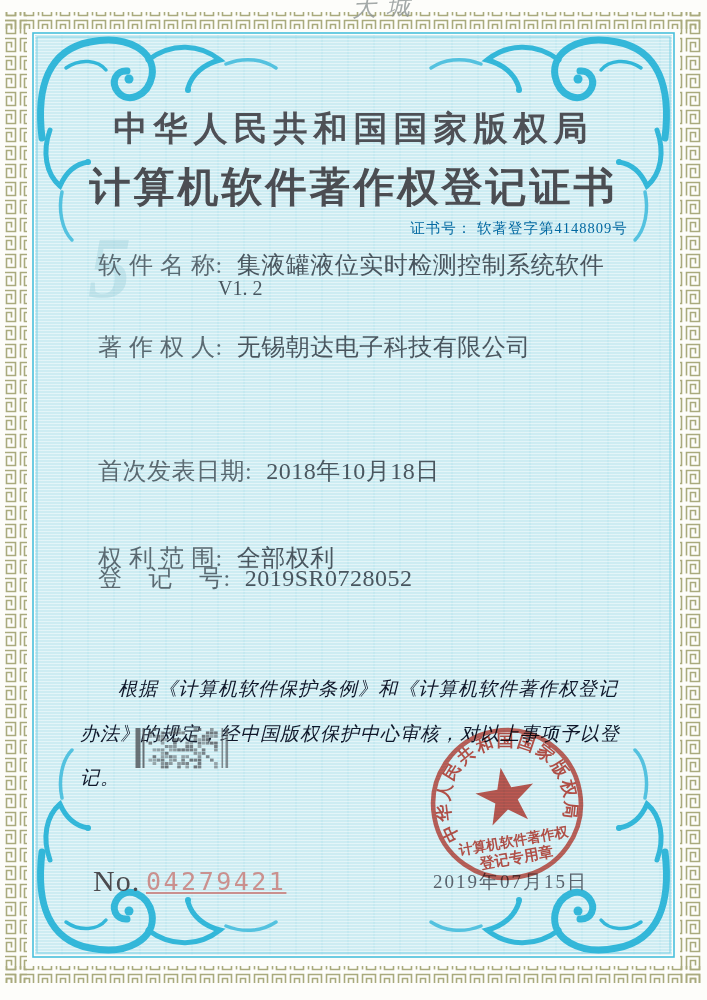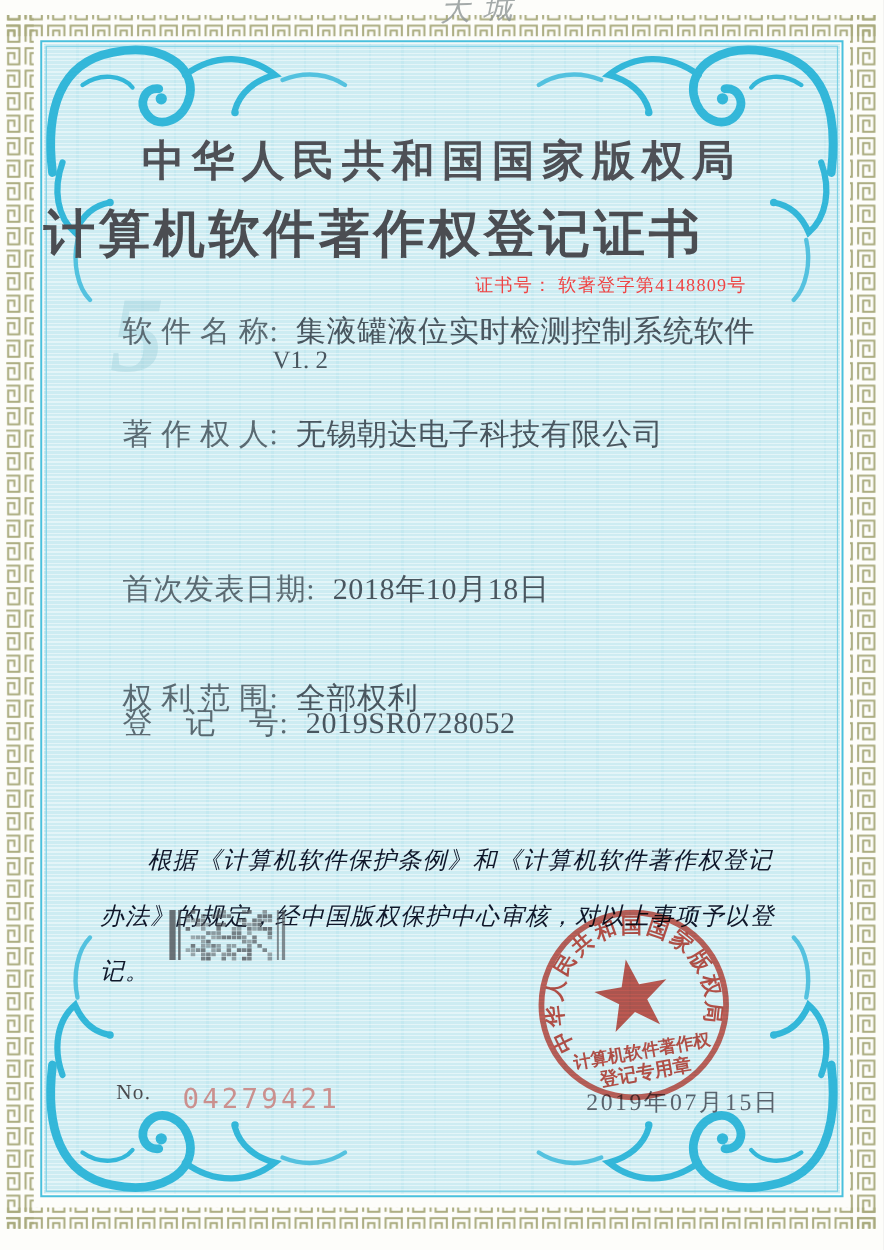--- a/index.html
+++ b/index.html
@@ -21,26 +21,26 @@
   .handwriting{
     position:absolute; left:352px; top:-9px; color:#8f9696; font-size:24px;
     font-style:italic; letter-spacing:10px; font-family:"DejaVu Sans",sans-serif;
     transform:rotate(-2deg); opacity:.8;
   }
   .authority{
     position:absolute; left:35px; top:106px; width:637px; text-align:center;
     font-size:34px; font-weight:600; letter-spacing:6px; color:#4e5056;
   }
   .cert-title{
-    position:absolute; left:35px; top:160px; width:637px; text-align:left;
+    position:absolute; left:35px; top:160px; width:637px; text-align:center;
     font-size:41px; font-weight:700; letter-spacing:3px; color:#4b4d52;
   }
   .cert-no{
-    position:absolute; left:380px; top:219px; width:278px; text-align:left;
-    font-size:14.5px; color:#ef4444; letter-spacing:1px;
+    position:absolute; left:380px; top:219px; width:278px; text-align:center;
+    font-size:14.5px; color:#0369a1; letter-spacing:1px;
   }
   .watermark{
     position:absolute; left:88px; top:218px; font-size:86px; font-weight:700;
     color:rgba(140,195,210,.30); font-style:italic; pointer-events:none;
   }
   .row{position:absolute; left:82px; font-size:24px; color:#4f5b63; letter-spacing:.5px;margin-left:16px;}
   .row .lbl{display:inline-block; white-space:pre; color:#5a6a72; margin-right:14px;}
   .row .val{color:#49565f;}
   .val2{position:absolute; left:218px; font-size:20px; color:#49565f;}
   .paragraph{
@@ -48,26 +48,25 @@
     font-size:19px; line-height:2.35; color:#0f172a; letter-spacing:1px; text-indent:2em;font-style:italic;
   }
   .barcode{position:absolute; left:133px; top:727px; width:100px; height:42px; opacity:.8;}
   .seal{
     position:absolute; left:427px; top:724px; width:160px; height:160px;
     transform:rotate(-10deg); mix-blend-mode:multiply; opacity:.92;
   }
   .seal-date{
     position:absolute; left:433px; top:869px; font-size:19px; color:#59636d;
     letter-spacing:2px;
-    margin-left:36px;
-  }
-  .serial{position:absolute; left:93px; top:864px; font-size:17px; color:#4b4b4f; letter-spacing:1px;}
+  }
+  .serial{position:absolute; left:93px; top:864px; font-size:30px; color:#4b4b4f; letter-spacing:1px;}
   .serial-no{
-    position:absolute; left:146px; top:867px; font-size:22px; color:#c9807d;
-    letter-spacing:2.5px; font-family:"DejaVu Sans Mono",monospace; opacity:.85;
+    position:absolute; left:146px; top:867px; font-size:25px; color:#c9807d;
+    letter-spacing:2.5px; font-family:"DejaVu Sans Mono",monospace; opacity:.85;text-decoration:underline;
   }
 </style>
 </head>
 <body>
 
 <div class="page">
 
   <div class="interior"></div>
 
   <svg class="frame" width="707" height="1000" viewBox="0 0 707 1000" aria-hidden="true">

